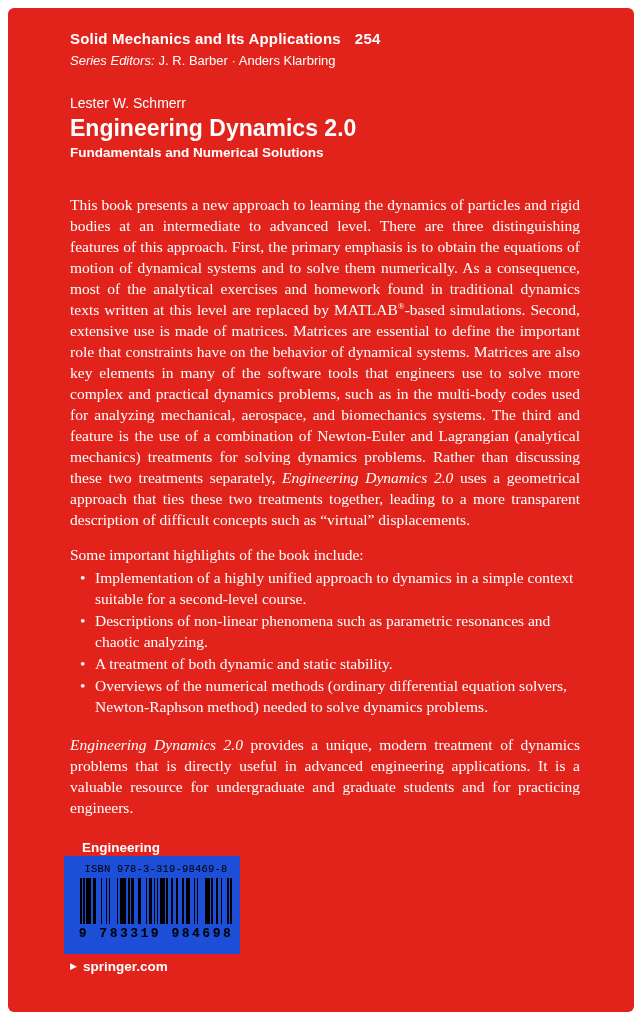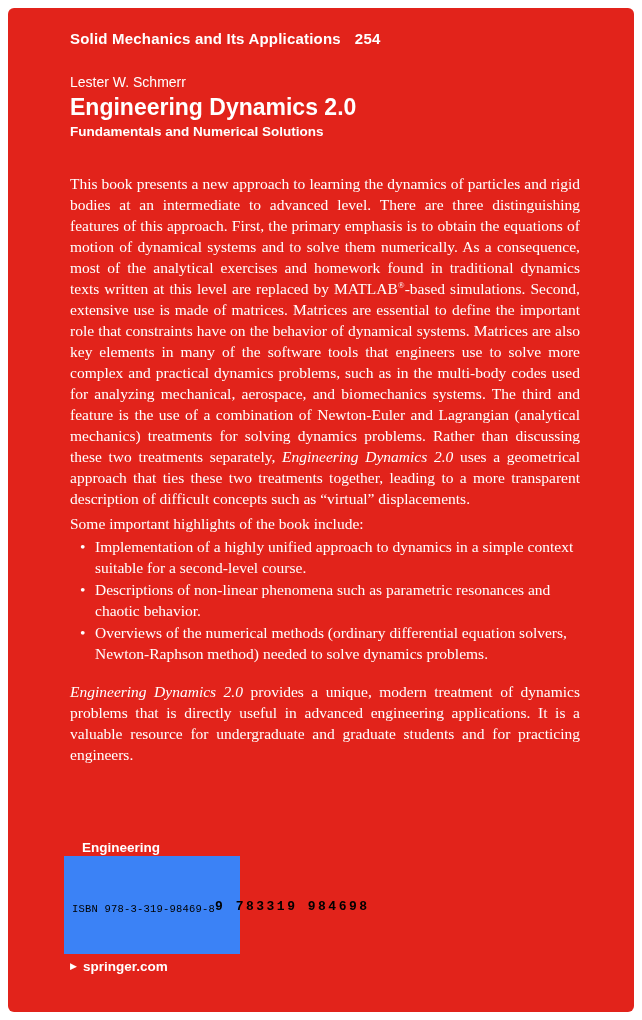--- a/index.html
+++ b/index.html
@@ -36,44 +36,44 @@
 
   .serif-block {
     font-family: Liberation Serif, serif;
     font-size: 15.5px;
     line-height: 21px;
   }
   .description { margin-top: 34px; text-align: justify; }
   .description sup { font-size: 9px; line-height: 0; }
   .description em, .closing em { font-style: italic; }
 
-  .highlights-intro { margin-top: 4px; }
+  .highlights-intro { margin-top: 14px; }
   .highlights-list {
     list-style: none;
     margin-top: 2px;
     padding-left: 25px;
   }
   .highlights-list li { position: relative; margin-bottom: 1px; text-align: left; }
   .highlights-list li::before {
     content: "\2022";
     position: absolute;
     left: -15px;
   }
   .closing { margin-top: 17px; text-align: justify; }
 
   .category-label {
     position: absolute; left: 74px; top: 832px;
     font-size: 13.5px; font-weight: bold;
   }
   .barcode-box {
     position: absolute; left: 56px; top: 848px;
     width: 176px; height: 98px;
-    background: #3b82f6;
+    background: #1d4ed8;
     color: var(--barcode-ink);
-    display: flex; flex-direction: row; align-items: center; padding-left: 8px;
+    display: flex; flex-direction: column; align-items: center; padding-left: 8px;
   }
   .isbn-label {
     margin-top: 7px;
     font-family: "Liberation Mono", monospace;
     font-size: 10.5px;
     letter-spacing: 0.2px;
     white-space: nowrap;
   }
   .barcode-svg { margin-top: 3px; display: block; }
   .isbn-digits {
@@ -95,32 +95,36 @@
 <body>
 
 <div class="cover">
   <div class="red-panel">
     <div class="content">
 
       <div class="series-line">
         <span>Solid Mechanics and Its Applications</span><span class="series-number">254</span>
       </div>
 
+      <div class="editors-line">
+        <span class="editors-label">Series Editors:</span><span class="editors-names">J. R. Barber · Anders Klarbring</span>
+      </div>
 
       <div class="author">Lester W. Schmerr</div>
       <div class="book-title">Engineering Dynamics 2.0</div>
       <div class="book-subtitle">Fundamentals and Numerical Solutions</div>
 
       <p class="serif-block description"><span>This book presents a new approach to learning the dynamics of particles and rigid bodies at an intermediate to advanced level. There are three distinguishing features of this approach. First, the primary emphasis is to obtain the equations of motion of dynamical systems and to solve them numerically. As a consequence, most of the analytical exercises and homework found in traditional dynamics texts written at this level are replaced by MATLAB</span><sup>®</sup><span>-based simulations. Second, extensive use is made of matrices. Matrices are essential to define the important role that constraints have on the behavior of dynamical systems. Matrices are also key elements in many of the software tools that engineers use to solve more complex and practical dynamics problems, such as in the multi-body codes used for analyzing mechanical, aerospace, and biomechanics systems. The third and feature is the use of a combination of Newton-Euler and Lagrangian (analytical mechanics) treatments for solving dynamics problems. Rather than discussing these two treatments separately, </span><em>Engineering Dynamics 2.0</em><span> uses a geometrical approach that ties these two treatments together, leading to a more transparent description of difficult concepts such as “virtual” displacements.</span></p>
 
       <p class="serif-block highlights-intro">Some important highlights of the book include:</p>
 
       <ul class="serif-block highlights-list">
         <li>Implementation of a highly unified approach to dynamics in a simple context suitable for a second-level course.</li>
-        <li>Descriptions of non-linear phenomena such as parametric resonances and chaotic behavior.</li>
+        <li>Descriptions of non-linear phenomena such as parametric resonances and chaotic analyzing.</li>
+        <li>A treatment of both dynamic and static stability.</li>
         <li>Overviews of the numerical methods (ordinary differential equation solvers, Newton-Raphson method) needed to solve dynamics problems.</li>
       </ul>
 
       <p class="serif-block closing"><em>Engineering Dynamics 2.0</em><span> provides a unique, modern treatment of dynamics problems that is directly useful in advanced engineering applications. It is a valuable resource for undergraduate and graduate students and for practicing engineers.</span></p>
 
     </div>
 
     <div class="category-label">Engineering</div>
 
     <div class="barcode-box">

